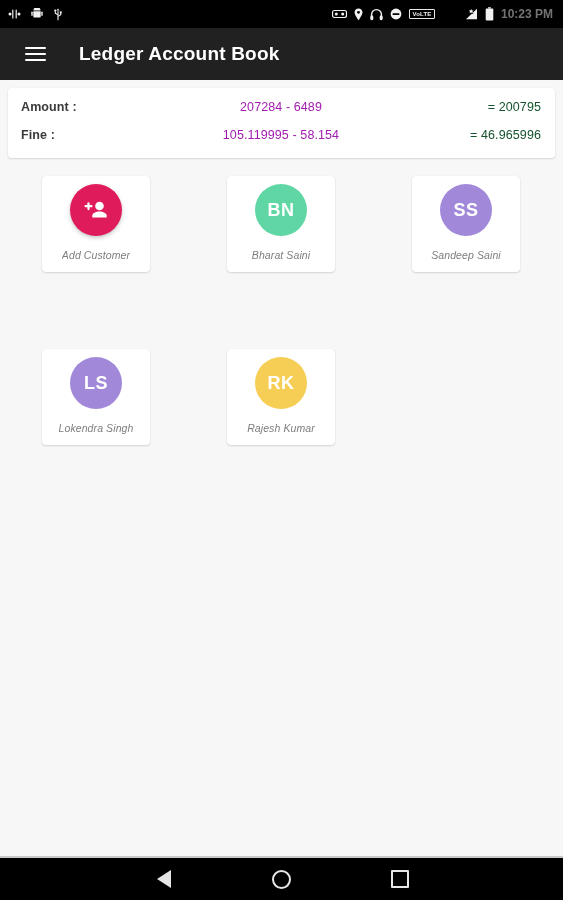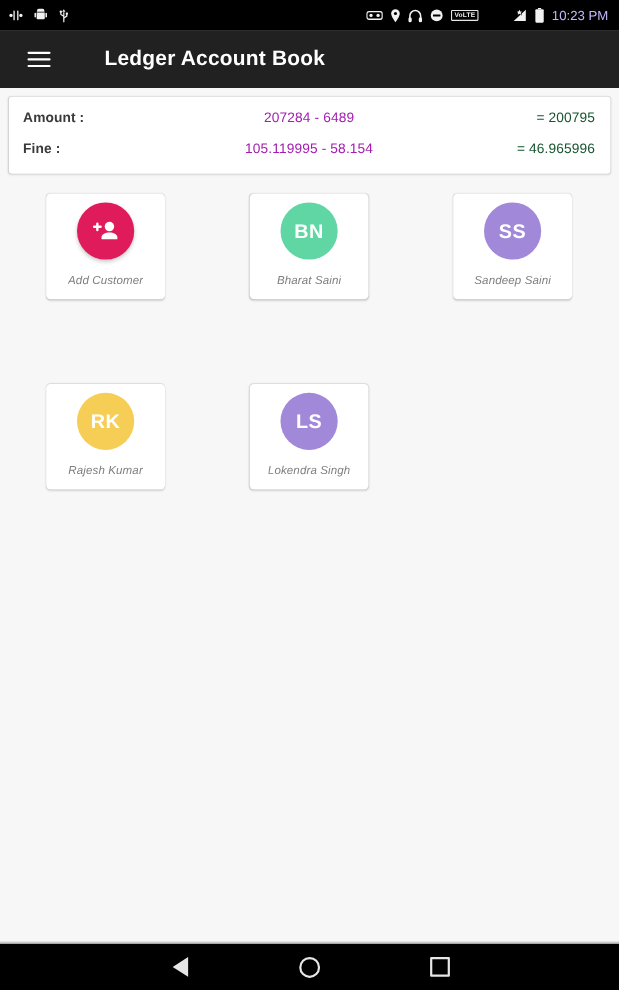--- a/index.html
+++ b/index.html
@@ -59,37 +59,36 @@
     font-family: "Liberation Sans", sans-serif;
   }
   .net-label {
     color: #f2f2f2;
     font-size: 12px;
     font-weight: bold;
     letter-spacing: -0.3px;
     margin-top: 44px;
   }
   .clock {
-    color: #c4b5fd;
+    color: #737373;
     font-size: 12px;
-    font-weight: normal;
+    font-weight: bold;
     letter-spacing: 0px;
     white-space: nowrap;
   }
 
   
   .toolbar {
     position: absolute;
     top: 28px; left: 0;
     width: 563px;
     height: 52px;
     background: #212121;
     display: flex;
     align-items: center;
-    gap: 16px;
   }
   .hamburger {
     width: 46px;
     height: 46px;
     margin-left: 12px;
     display: flex;
     flex-direction: column;
     align-items: center;
     justify-content: center;
     gap: 4px;
@@ -384,31 +383,31 @@
           </div>
           <div class="cust-label">Bharat Saini</div>
         </div>
         <div class="cust-card">
           <div class="avatar" style="background: rgb(161, 136, 217);">
             <span>SS</span>
           </div>
           <div class="cust-label">Sandeep Saini</div>
         </div>
         <div class="cust-card">
+          <div class="avatar" style="background: rgb(161, 136, 217);">
+            <span>LS</span>
+          </div>
+          <div class="cust-label">Lokendra Singh</div>
+        </div>
+        <div class="cust-card">
           <div class="avatar" style="background: rgb(247, 206, 85);">
             <span>RK</span>
           </div>
           <div class="cust-label">Rajesh Kumar</div>
         </div>
-        <div class="cust-card">
-          <div class="avatar" style="background: rgb(161, 136, 217);">
-            <span>LS</span>
-          </div>
-          <div class="cust-label">Lokendra Singh</div>
-        </div>
       </div>
 
   </div>
 
   <div class="nav-divider"></div>
   <div class="nav-bar">
     <div class="nav-btn">
       <span class="nav-back"></span>
     </div>
     <div class="nav-btn">

